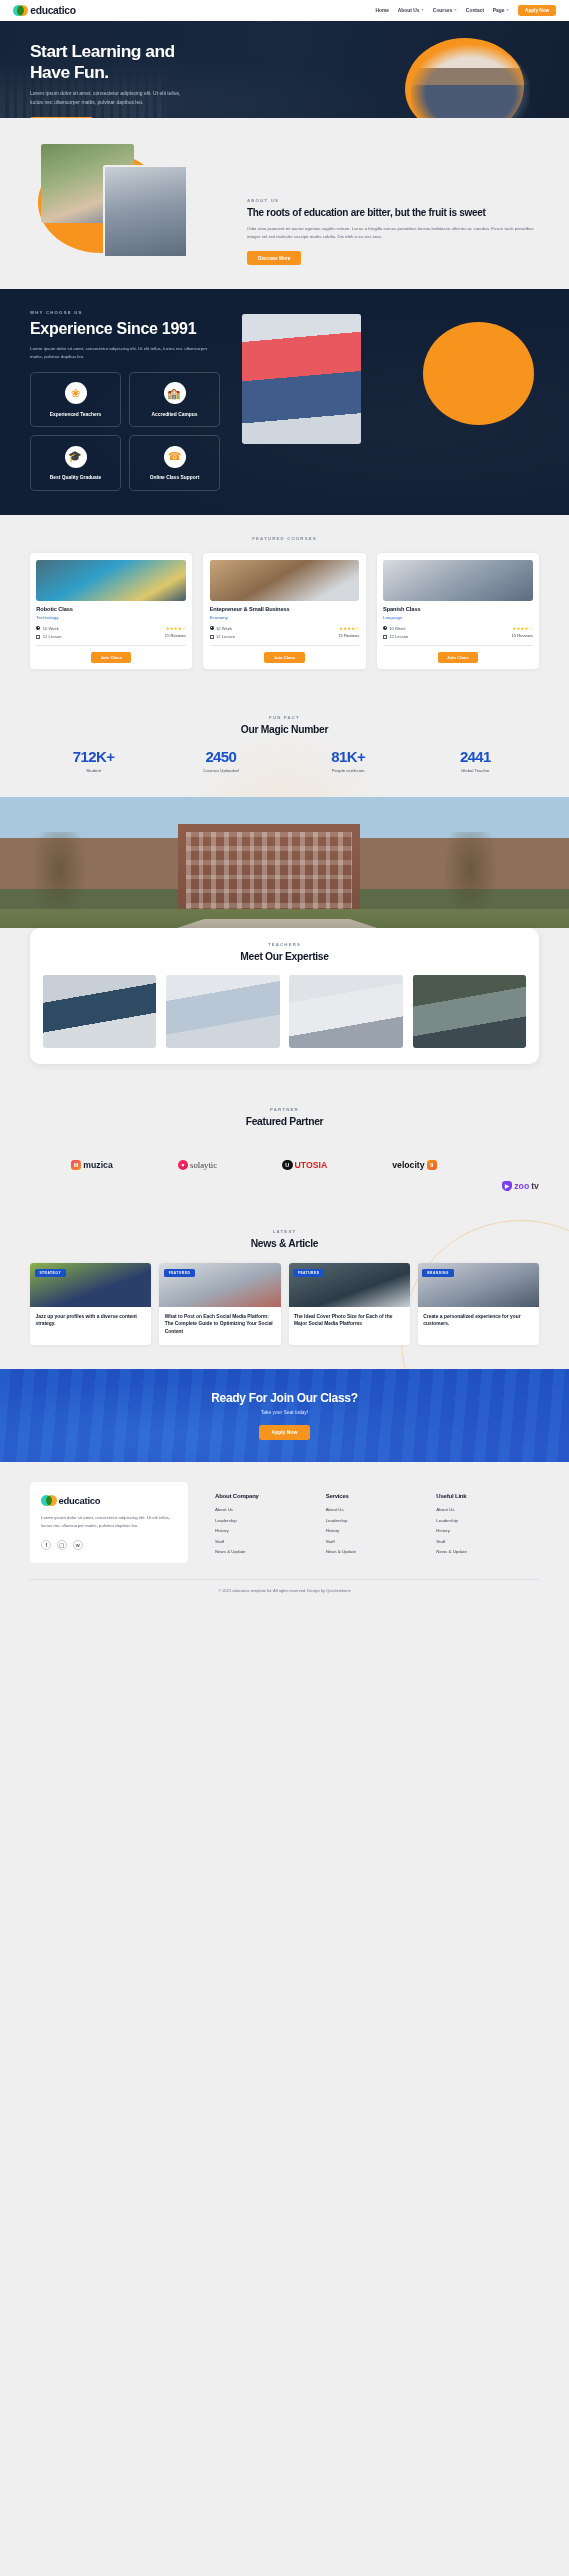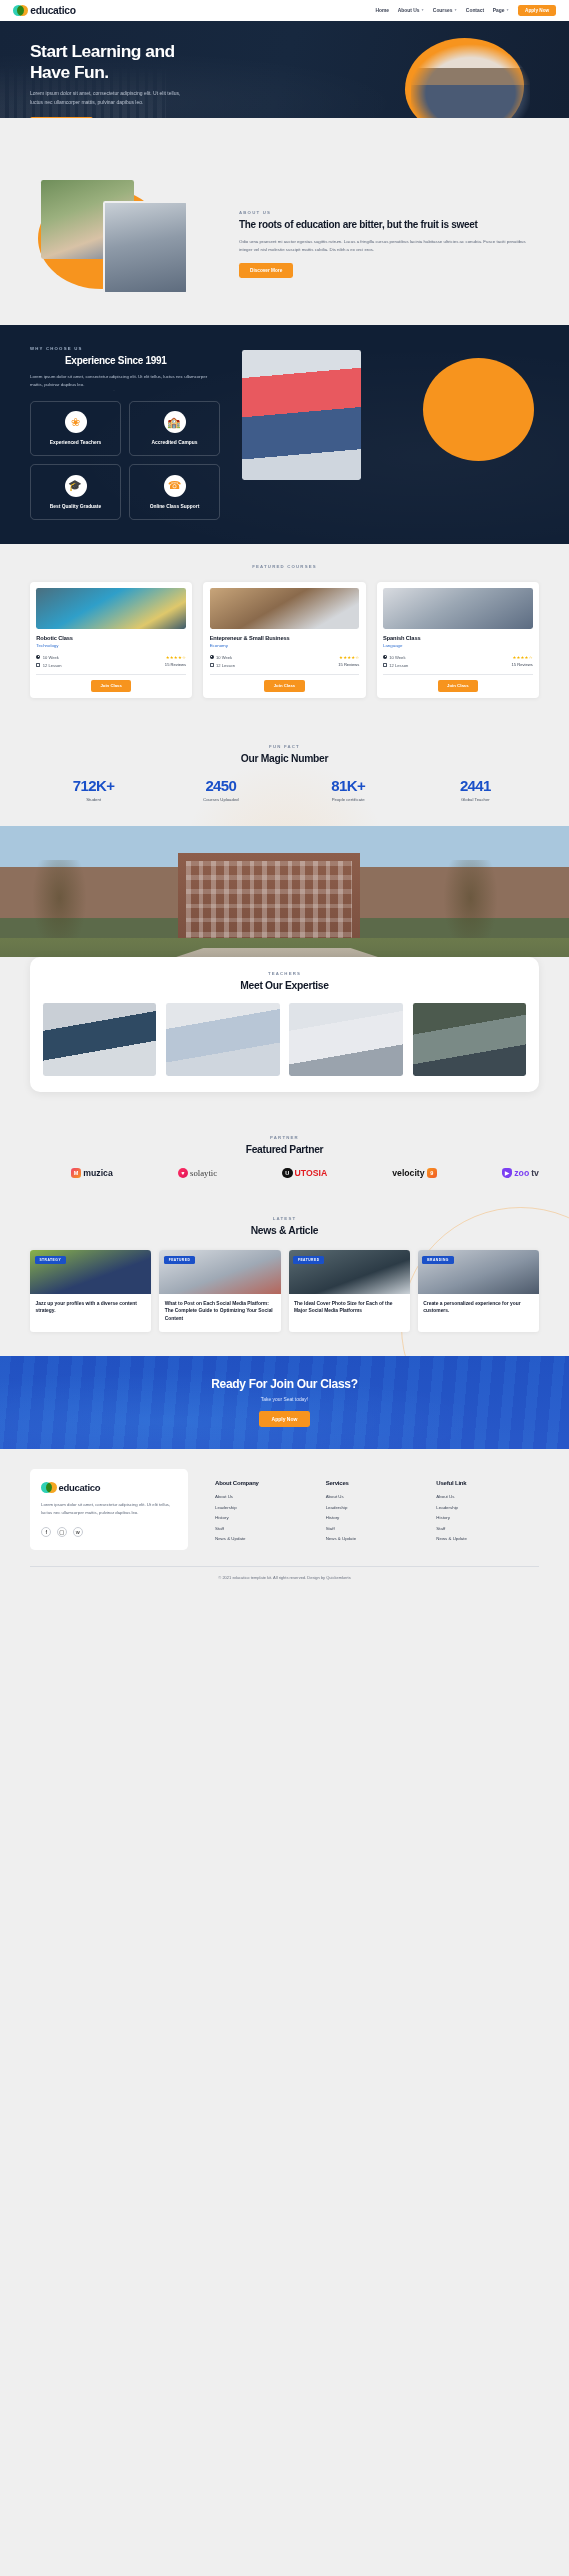--- a/index.html
+++ b/index.html
@@ -106,21 +106,21 @@
   .eyebrow {
     font-size: 4.3px; letter-spacing: 1.2px; font-weight: 700;
     color: #7d8aa0; text-transform: uppercase;
   }
   .eyebrow.center { text-align: center; }
   .h2 { font-size: 10.3px; font-weight: 800; letter-spacing: -0.3px; margin-top: 4px; line-height: 1.22; }
   .h2.center { text-align: center; }
   .body-txt { font-size: 4.4px; line-height: 1.85; color: #5d6779; margin-top: 6.3px; }
 
   
-  .about { display: flex; gap: 11px; align-items: center; padding: 20.6px 30px 24px; background:#efefef;margin-top:36px; }
+  .about { display: flex; gap: 19px; align-items: flex-end; padding: 20.6px 30px 24px; background:#efefef; }
   .about-media { position: relative; width: 198px; height: 127px; flex: 0 0 198px; }
   .about-media .blob {
     position: absolute; left: 8px; top: 14.2px; width: 127px; height: 101px;
     background: #f7941e; border-radius: 50%;
   }
   .about-media .ph1 {
     position: absolute; left: 11px; top: 6.3px; width: 93px; height: 79px; border-radius: 2.4px;
     background: linear-gradient(160deg,#6f8e5a,#9bb07e 38%,#d8c2a6 70%,#6b7f9c);
   }
   .about-media .ph2 {
@@ -137,21 +137,21 @@
     display: flex; gap: 17.4px; position: relative; overflow: hidden;
   }
   .why::before {
     content:""; position:absolute; inset:0;
     background:
       radial-gradient(circle at 20% 30%, rgba(255,255,255,.035) 0 0.8px, transparent 0.8px),
       radial-gradient(ellipse at 75% 60%, rgba(255,255,255,.03), transparent 60%);
   }
   .why-left { width: 190px; position: relative; }
   .why .eyebrow { color: #9fb0c6; }
-  .why .h2 { color: #fff; font-size: 10px; margin-left: 35px; }
+  .why .h2 { color: #fff; font-size: 16px; }
   .why .body-txt { color: #b6c1d1; width: 178px; }
   .feature-grid { margin-top: 11px; display: grid; grid-template-columns: 1fr 1fr; gap: 8px; }
   .feature-card {
     border: 0.8px solid rgba(255,255,255,.18); border-radius: 4.7px;
     padding: 9.5px 4.7px 8.7px; text-align: center;
   }
   .fc-ico {
     width: 22px; height: 22px; margin: 0 auto 6.3px; border-radius: 50%;
     background: #fff; display: flex; align-items: center; justify-content: center;
     font-size: 11px; color: #f7941e;
@@ -570,21 +570,21 @@
         <span class="pmark">U</span>
         <span class="ptext">UTOSIA</span>
       </div>
       <div class="partner p-velocity">
         <span class="ptext">velocity</span>
         <span class="pmark">9</span>
       </div>
       <div class="partner p-zootv">
         <span class="pmark">▶</span>
         <span class="ptext">zoo</span>
-        <em style="font-style:normal;color:#3b3b4f;font-weight:700;">tv</em>
+        <em style="font-style:normal;color:#3b3b4f;font-weight:700;margin-top:42px;">tv</em>
       </div>
     </div>
   </div>
 
   <div class="news">
     <div class="eyebrow center">LATEST</div>
     <div class="h2 center">News &amp; Article</div>
     <div class="news-grid">
       <div class="news-card">
         <div class="news-img n1">

